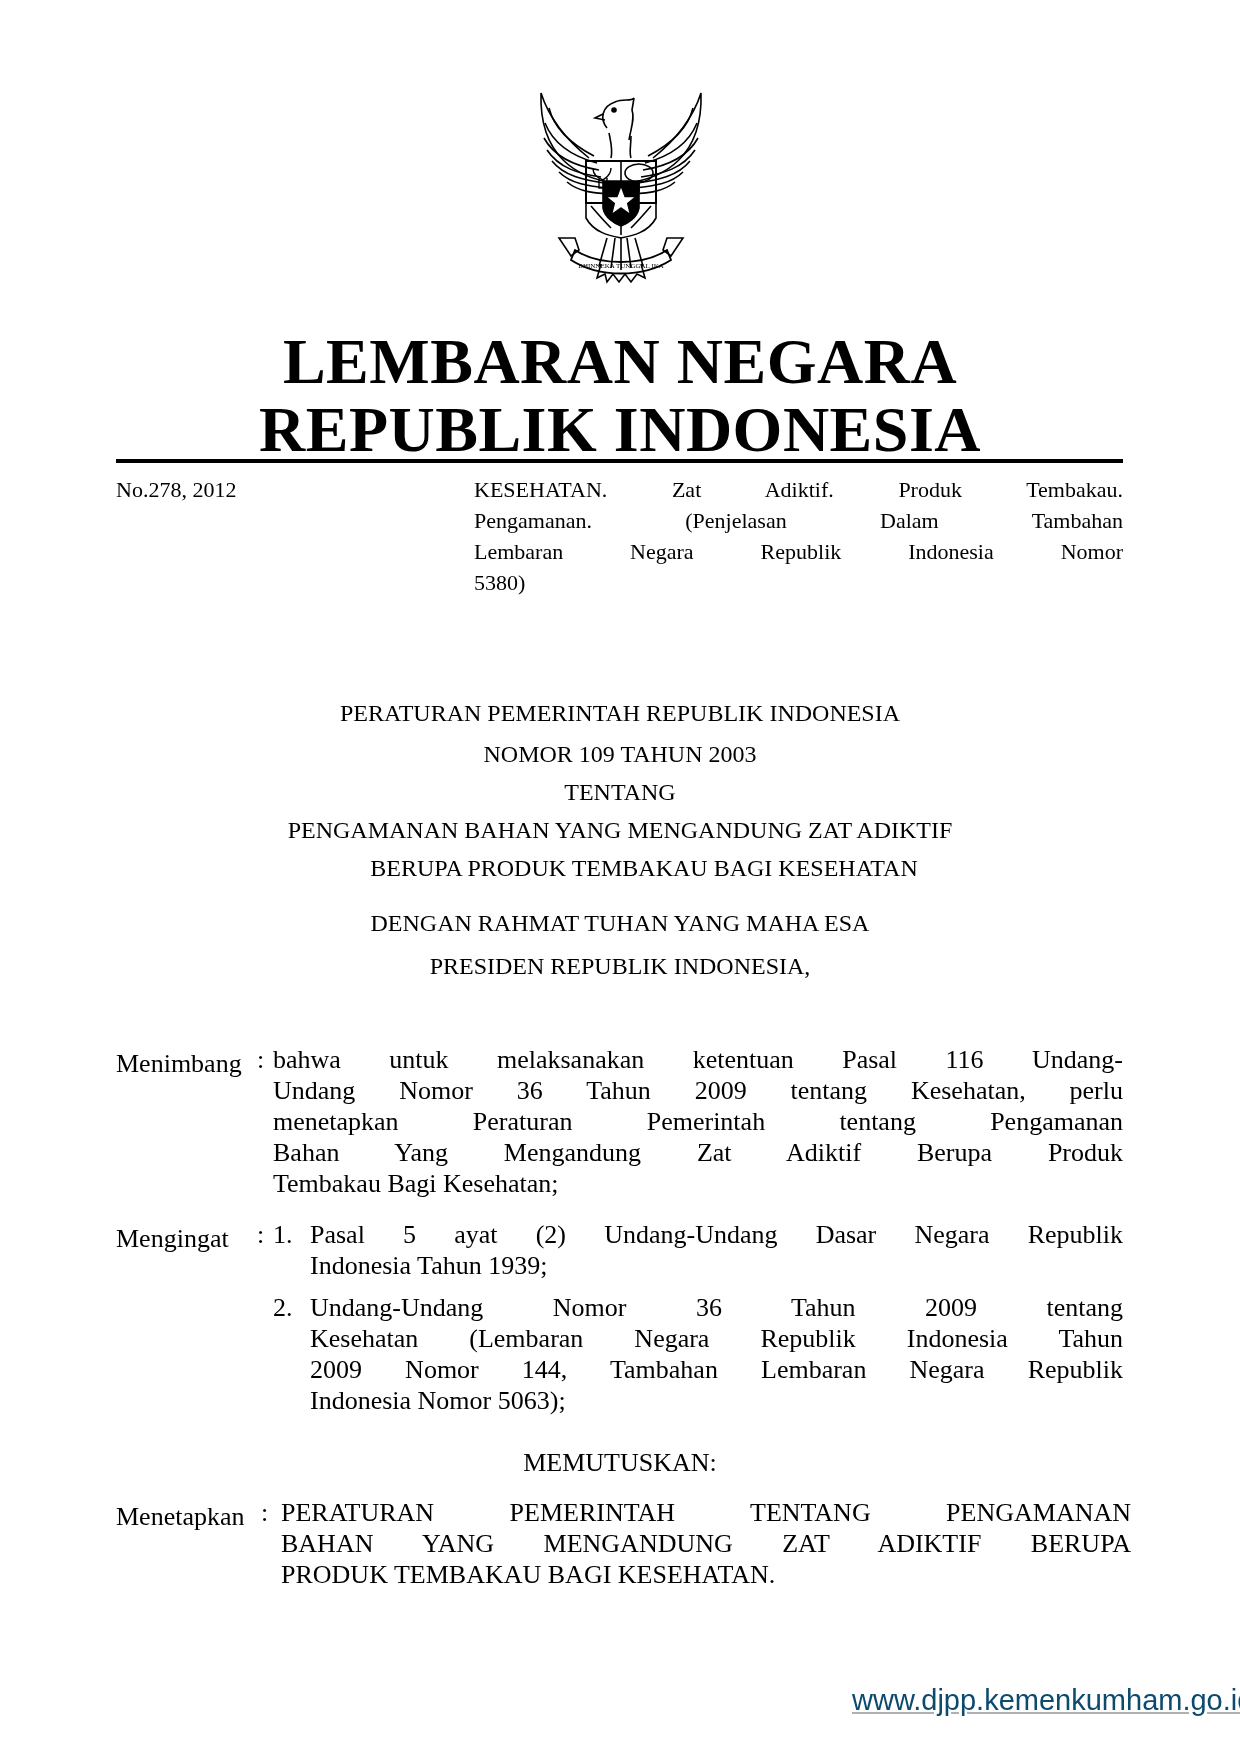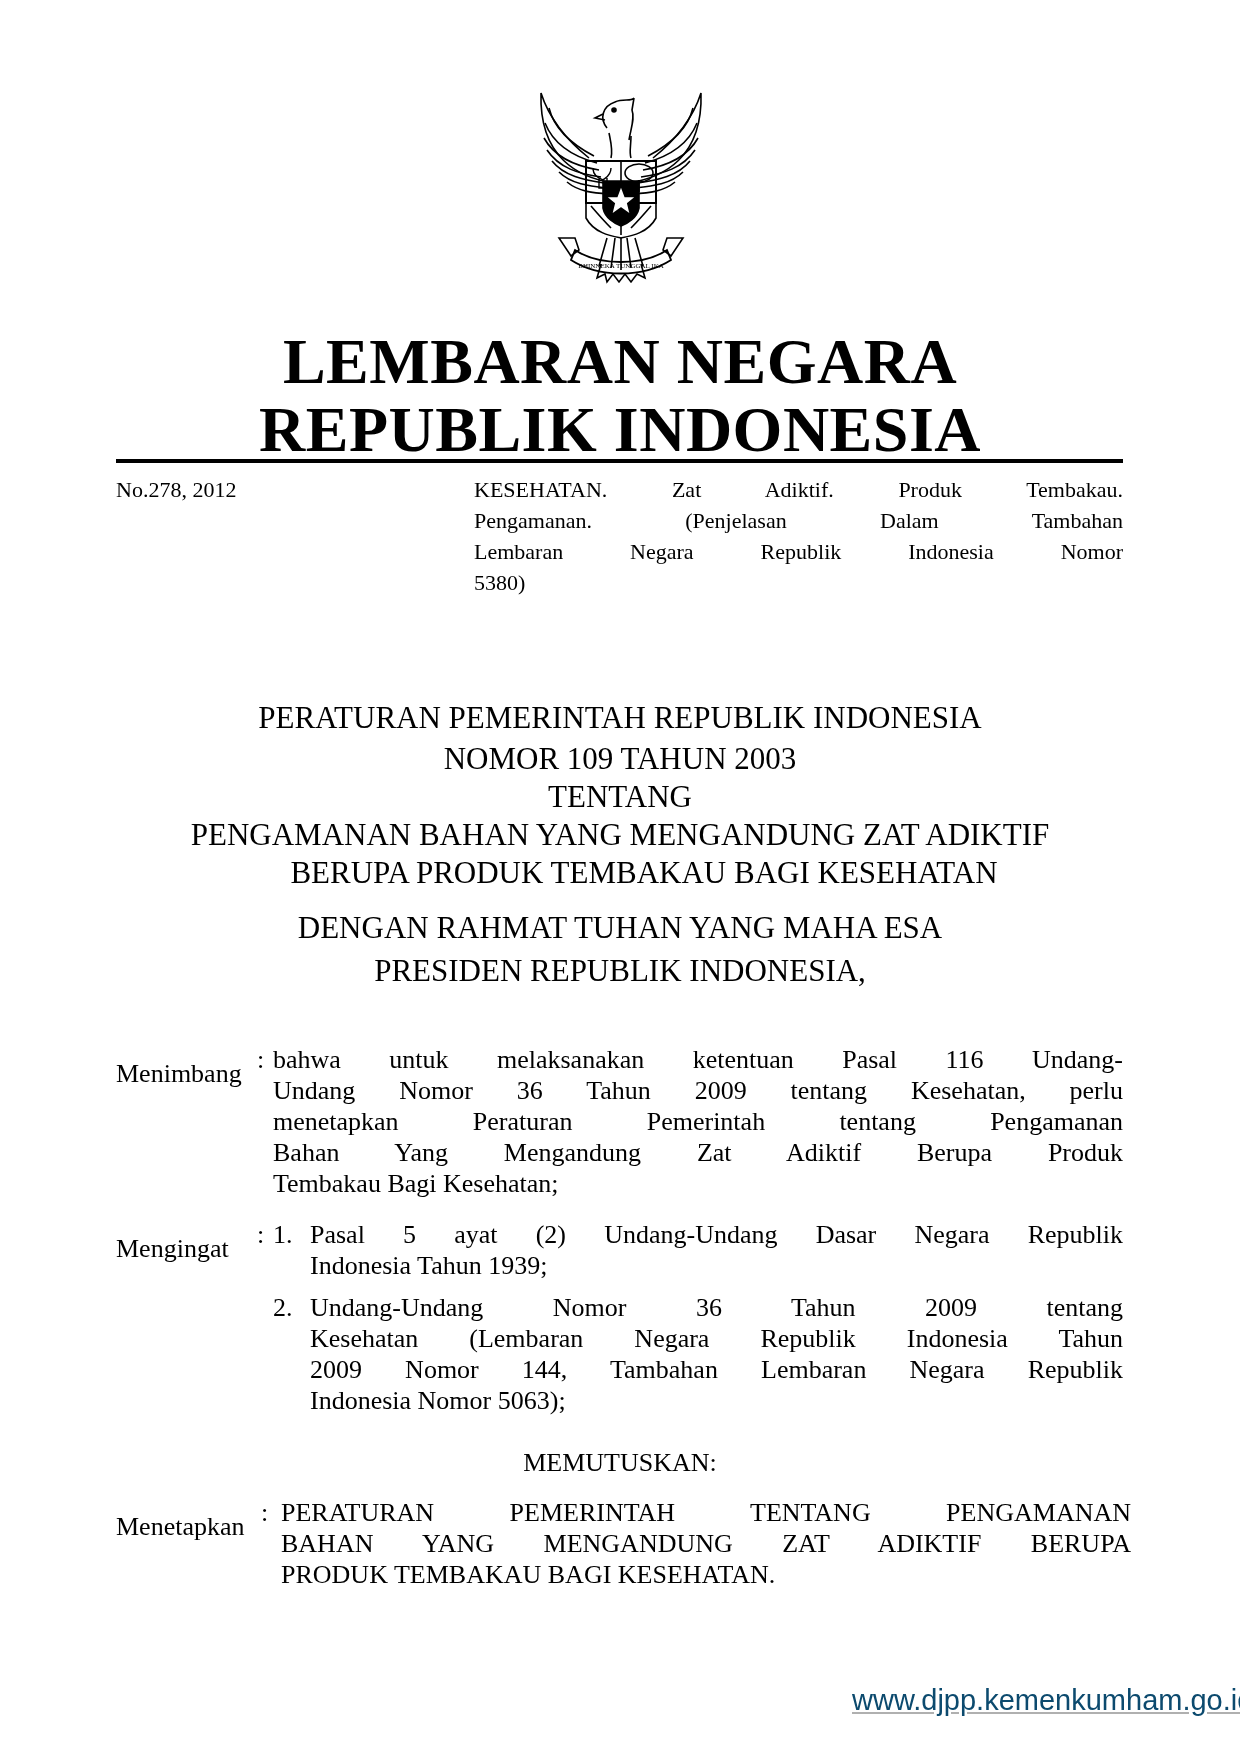--- a/index.html
+++ b/index.html
@@ -9,23 +9,23 @@
   .title { position:absolute; left:0; width:1240px; text-align:center; font-weight:bold;
            font-size:64px; letter-spacing:0.5px; line-height:64px; }
   .title.l1 { top:330px; }
   .title.l2 { top:398px; }
   .rule { position:absolute; left:116px; top:459px; width:1007px; height:4px; background:#000; }
   .body-text { font-size:22px; line-height:31px; }
   .no { position:absolute; left:116px; top:474px; }
   .subject { position:absolute; left:474px; top:474px; width:649px; text-align:justify; text-align-last:left; }
   .subject span { display:block; text-align:justify; text-align-last:justify; }
   .subject span.last { text-align-last:left; }
-  .center { position:absolute; left:0; width:1240px; text-align:center; font-size:31px; }
+  .center { position:absolute; left:0; width:1240px; text-align:center; font-size:24px; }
   .section { position:absolute; left:116px; width:1007px; font-size:26px; line-height:31px; }
-  .label { position:absolute; left:0; top:14px;text-align:right; }
+  .label { position:absolute; left:0; top:4px;text-align:right; }
   .colon { position:absolute; top:0; }
   .content { position:absolute; }
   .jl { display:block; text-align:justify; text-align-last:justify; white-space:nowrap; }
   .jl.last { text-align-last:left; }
   .watermark { position:absolute; left:852px; top:1684px; font-family:"Liberation Sans","DejaVu Sans",sans-serif;
                font-size:29px; color:#0c4a6e; text-decoration:underline; text-decoration-color:#b0b0b0; }
 </style>
 </head>
 <body>
 

